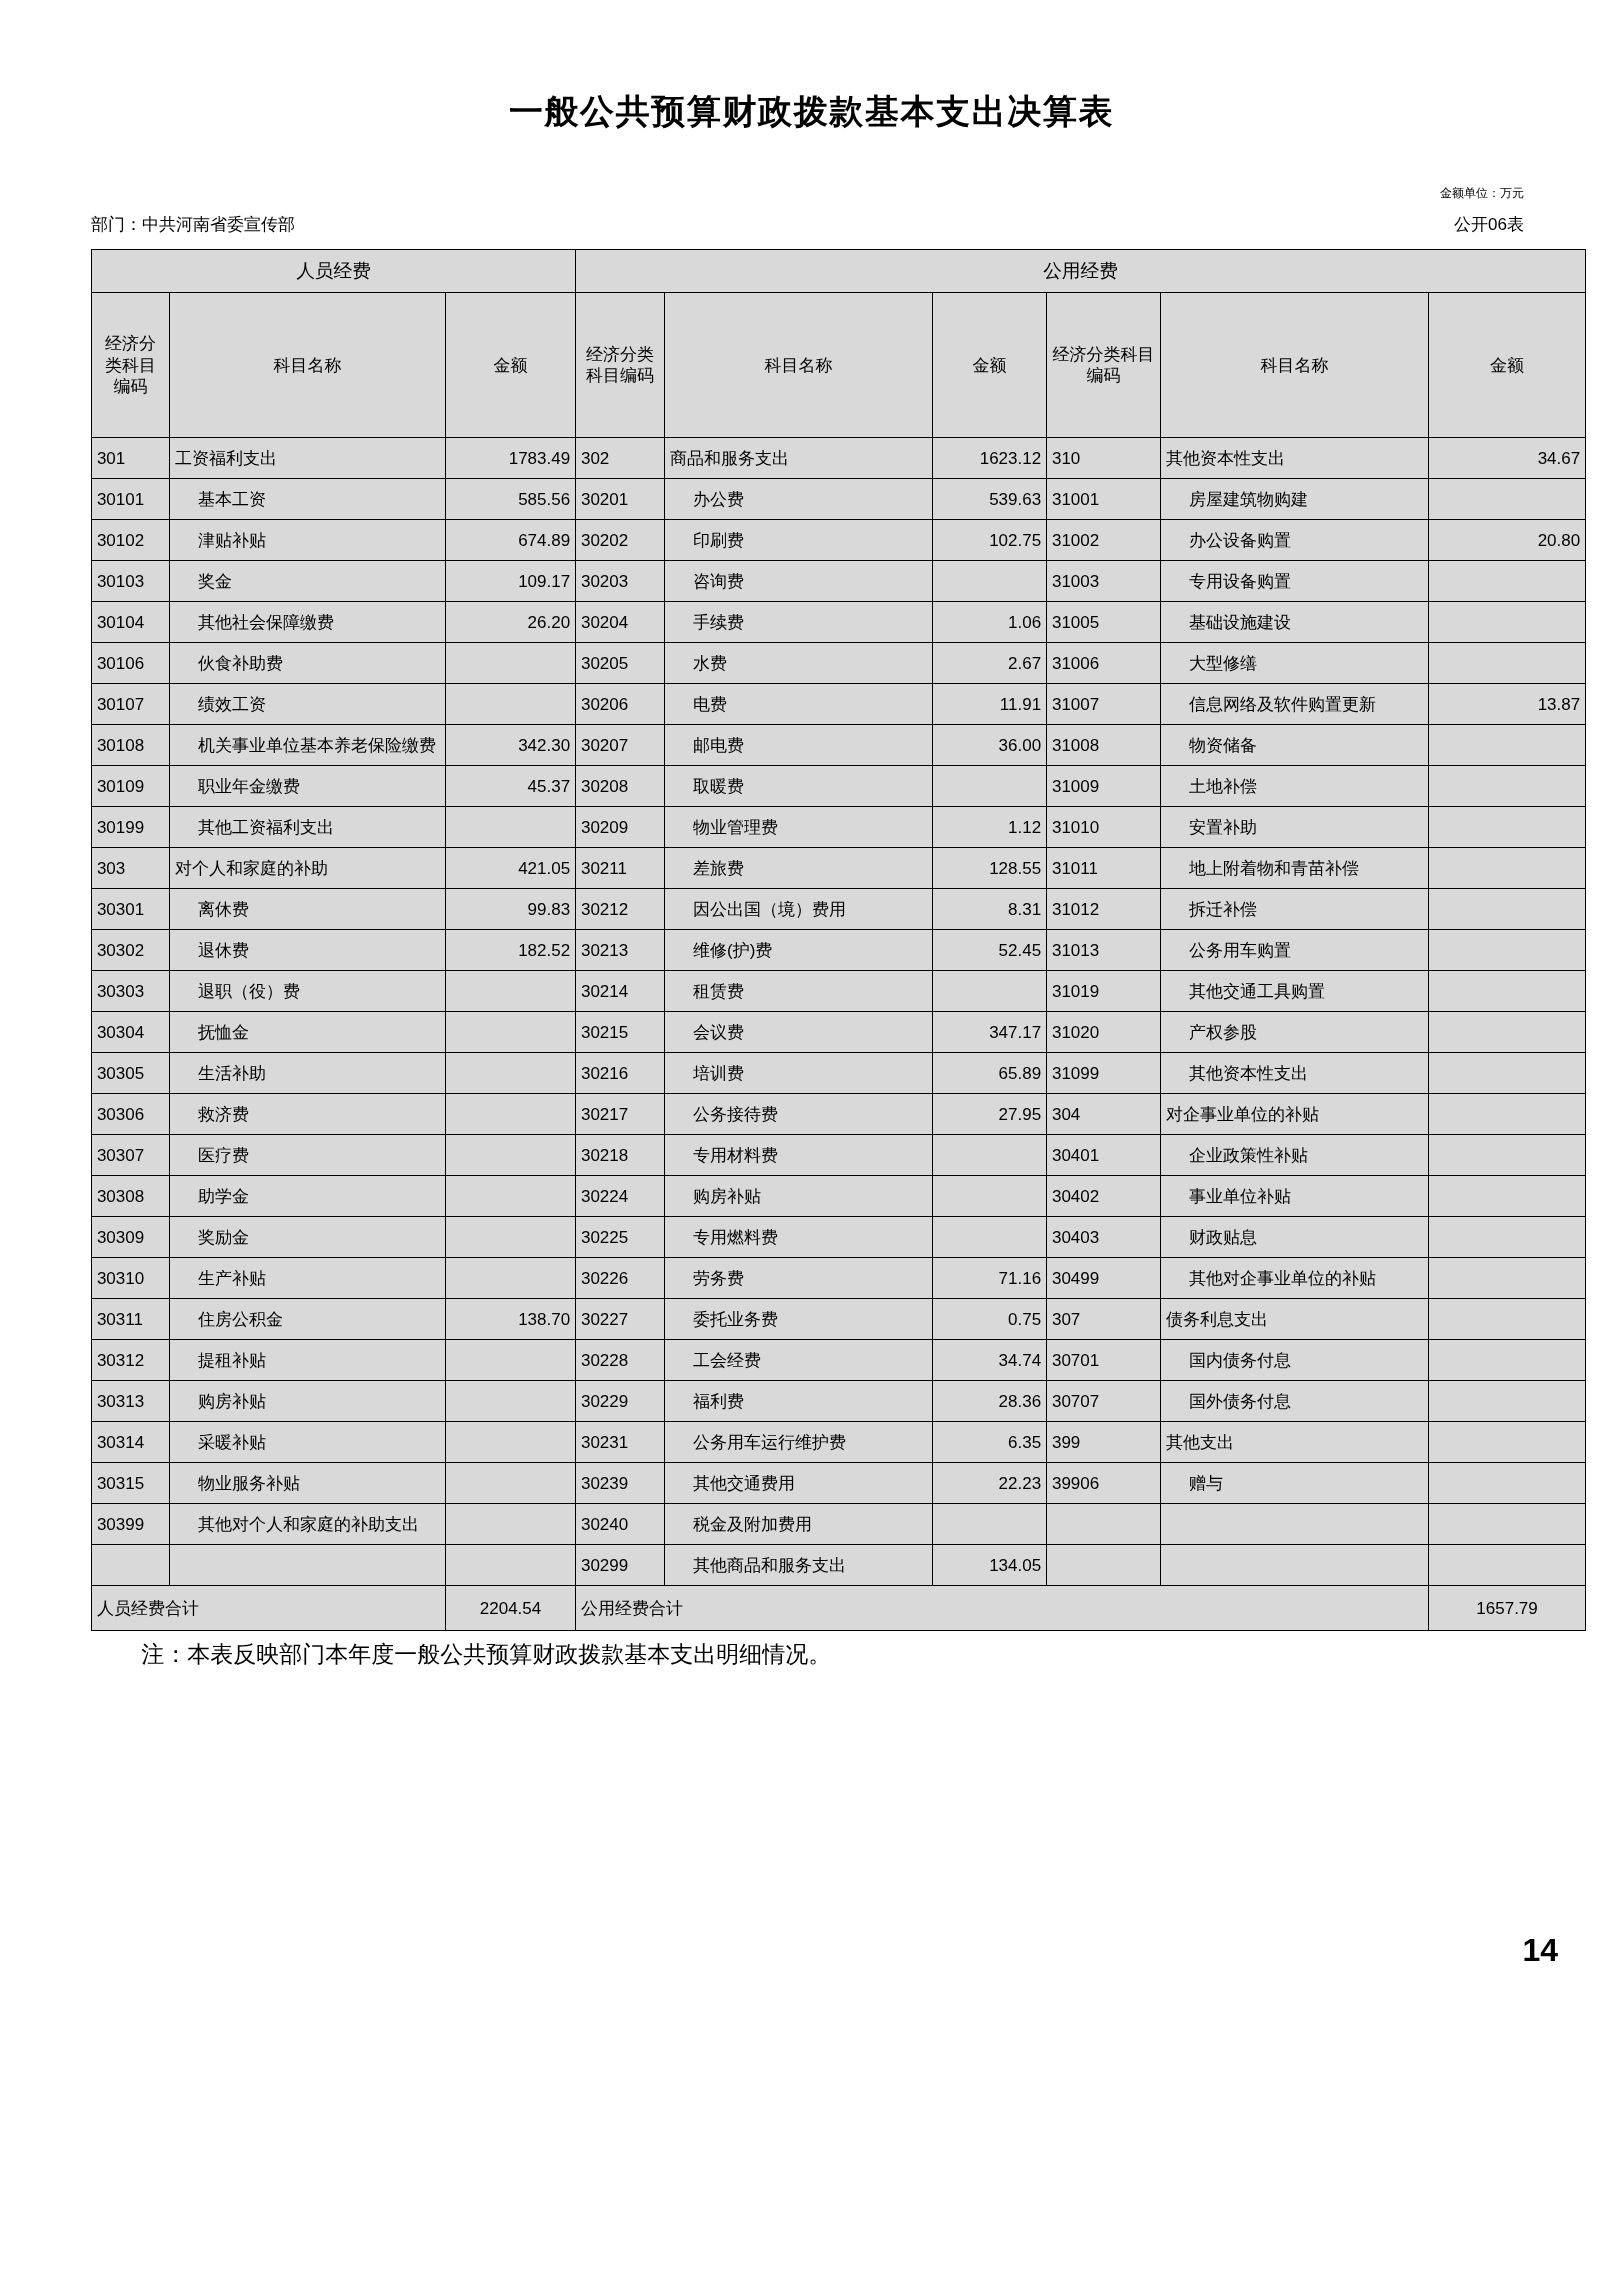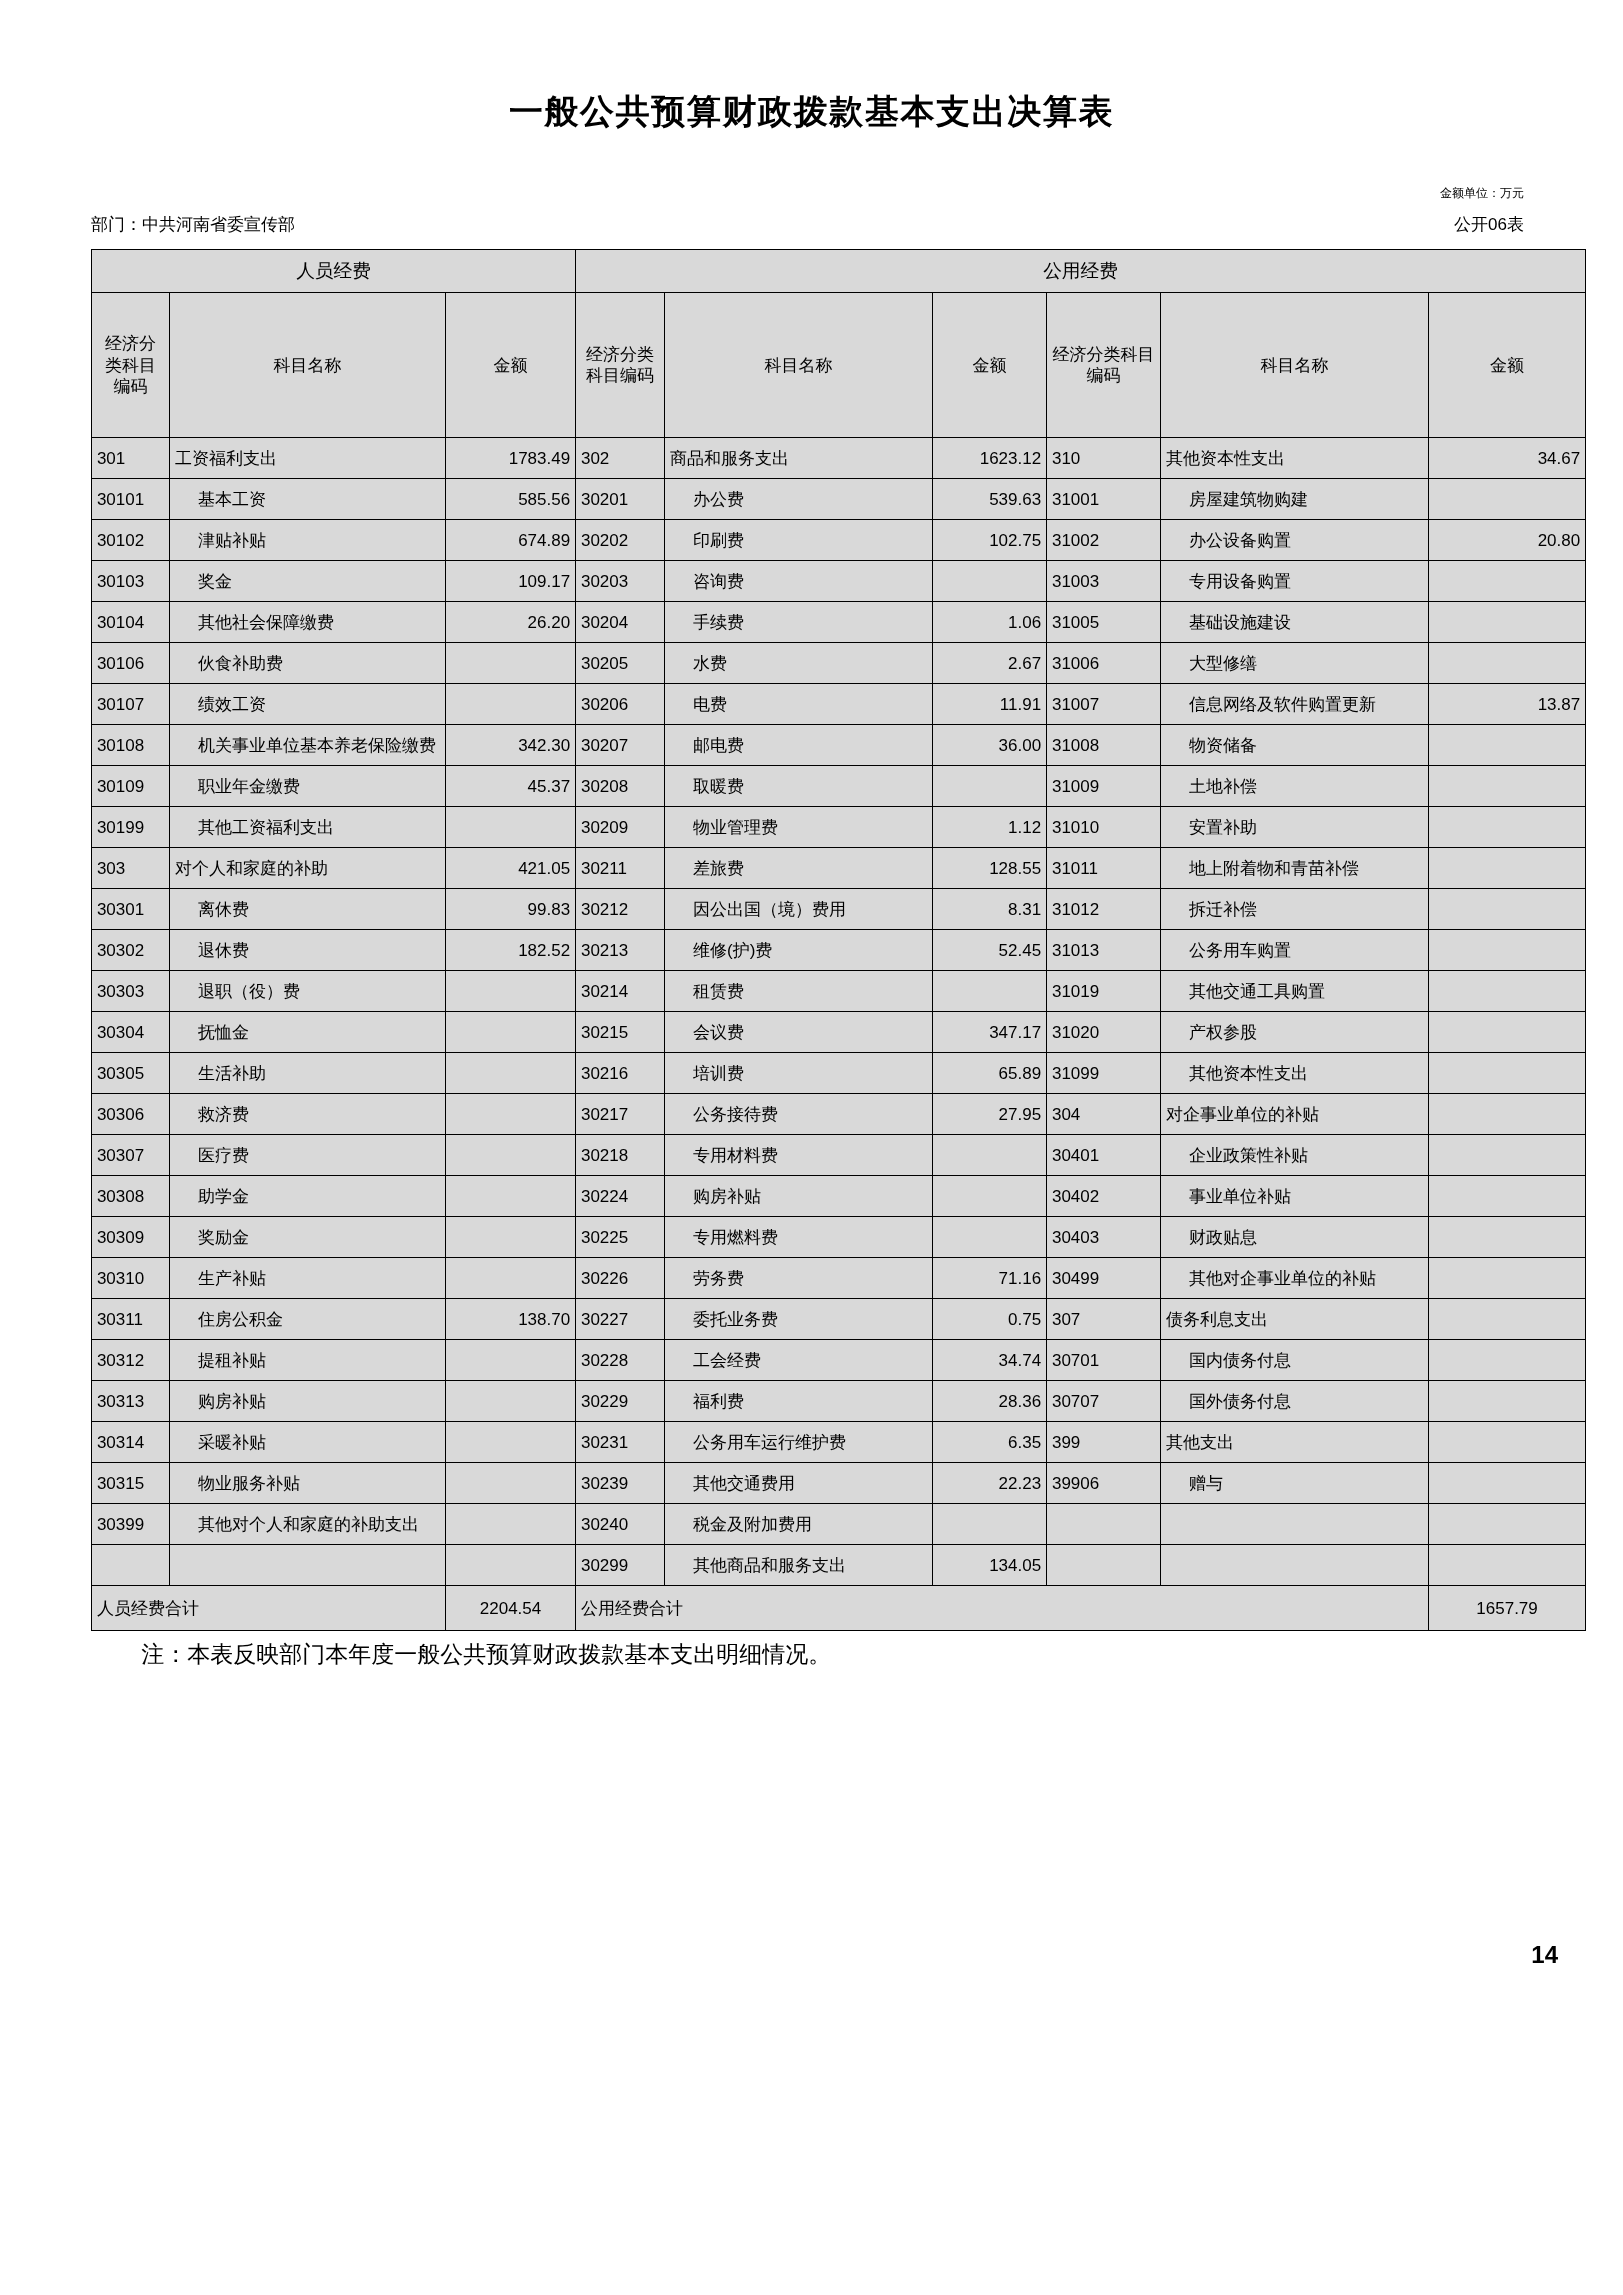--- a/index.html
+++ b/index.html
@@ -90,21 +90,21 @@
   .note {
     font-size: 23px;
     margin-top: 8px;
     padding-left: 3.2px;
     margin-left: 47px;
   }
   .page-no {
     position: absolute;
     right: 65px;
     bottom: 63px;
-    font-size: 24px;
+    font-size: 32px;
     font-weight: bold;
   }
 </style>
 </head>
 <body>
 
 <div class="page">
 
   <div class="doc-title">一般公共预算财政拨款基本支出决算表</div>
 

